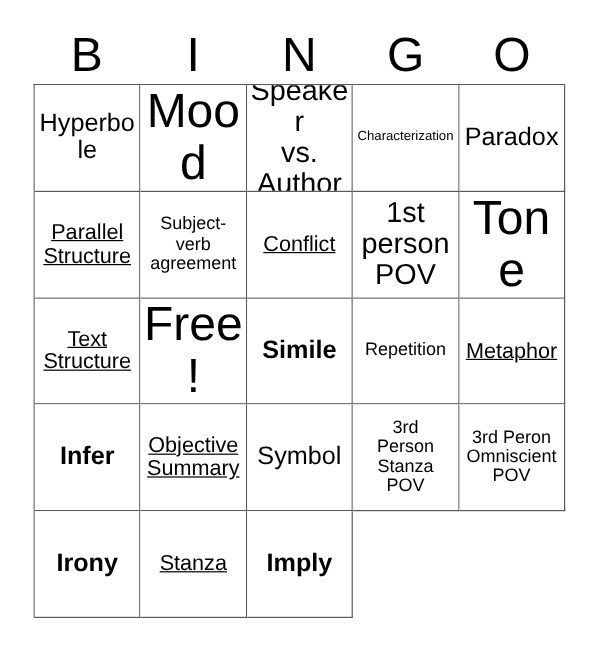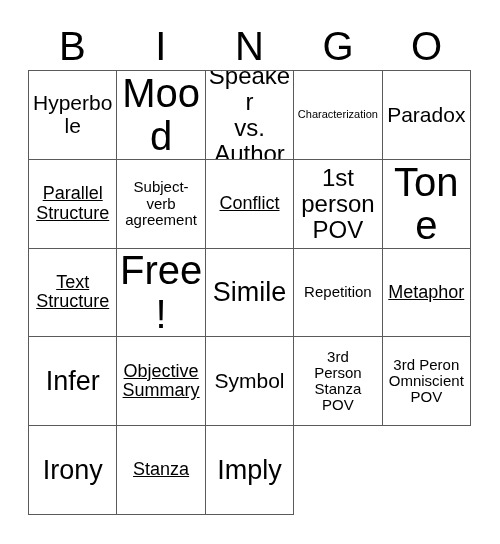--- a/index.html
+++ b/index.html
@@ -76,21 +76,21 @@
     display: block;
     width: 100%;
     line-height: 1.08;
     color: #000000;
     word-wrap: break-word;
     white-space: pre-line;
   }
 
   
   .fs-xxl  { font-size: 40px; }
-  .fs-xl   { font-size: 27px; }
+  .fs-xl   { font-size: 21px; font-weight: bold; }
   .fs-lg   { font-size: 24px; }
   .fs-md   { font-size: 21px; }
   .fs-sm   { font-size: 18px; text-decoration: underline; }
   .fs-xs   { font-size: 15px; }
   .fs-xxs  { font-size: 11px; }
 </style>
 </head>
 <body>
 
 <div id="bingo-card">

